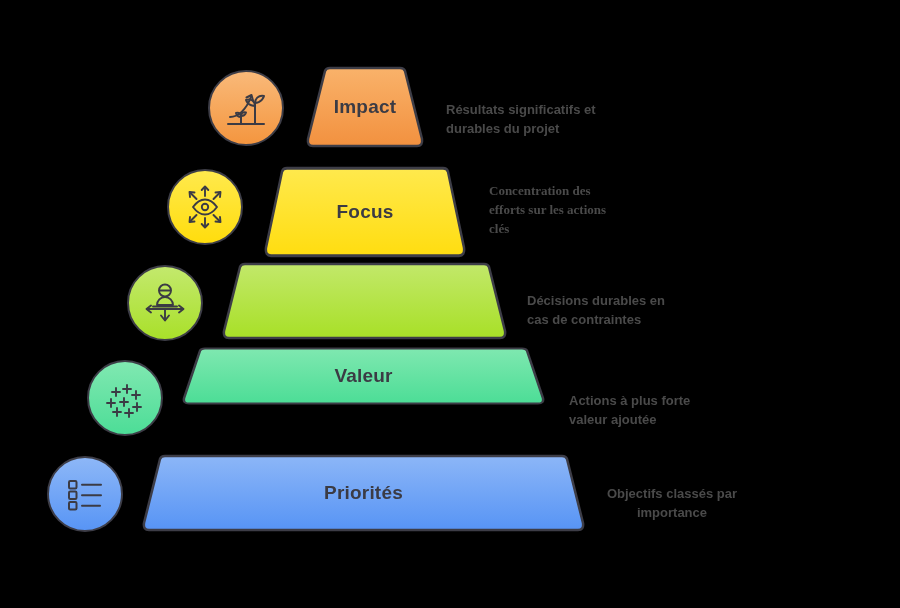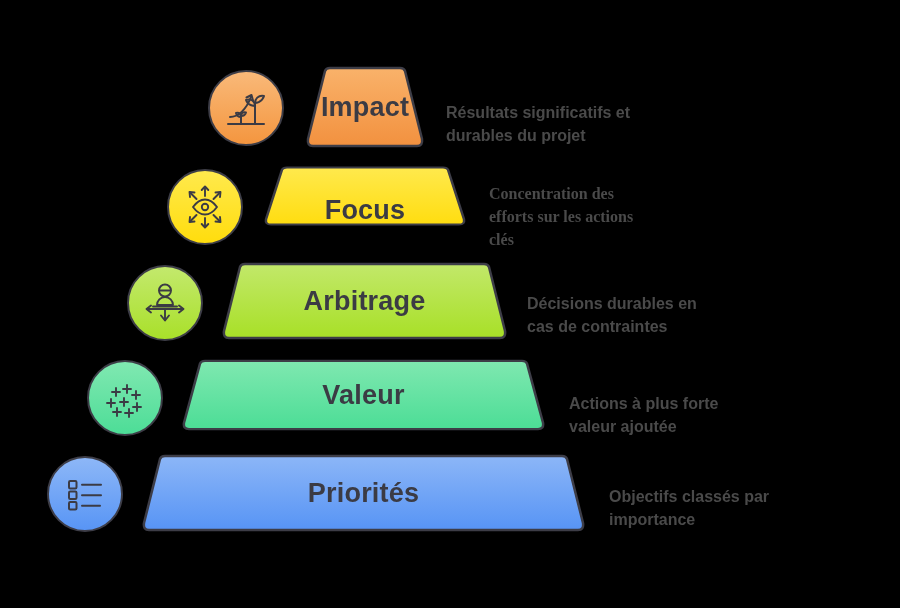--- a/index.html
+++ b/index.html
@@ -57,30 +57,30 @@
     inset: 0;
     width: 100%;
     height: 100%;
     overflow: visible;
   }
   .band-label {
     position: relative;
     z-index: 2;
     color: #3b3b44;
     font-weight: bold;
-    font-size: 27px;
+    font-size: 19px;
     letter-spacing: 0.2px;
     white-space: nowrap;
   }
 
   
   .desc {
     position: absolute;
     color: #4a4a4a;
-    font-size: 16px;
+    font-size: 13px;
     line-height: 1.45;
     font-weight: 600;
     white-space: pre-line;
   }
 </style>
 </head>
 <body>
 
 <div id="pyramid-diagram">
 
@@ -137,21 +137,21 @@
           <path d="M33.5 17 L40 10.5"></path>
             <path d="M35.5 10.5 L40.5 10 L40 15"></path>
           <path d="M16.5 33 L10 39.5"></path>
             <path d="M14.5 39.5 L9.5 40 L10 35"></path>
           <path d="M33.5 33 L40 39.5"></path>
             <path d="M40 35 L40.5 40 L35.5 39.5"></path>
         </g>
       </svg>
     </div>
 
-    <div class="band" style="left:261px; top:166px; width:208px; height:60px;align-items:flex-end;">
+    <div class="band" style="left:261px; top:166px; width:208px; height:92px;">
       <svg viewBox="0 0 208 80" preserveAspectRatio="none">
         <defs>
           <linearGradient id="grad-focus" x1="0" y1="0" x2="0" y2="1">
             <stop offset="0%" stop-color="#ffe94d"></stop>
             <stop offset="100%" stop-color="#ffdd10"></stop>
           </linearGradient>
         </defs>
         <path d="M21,5 Q22,2 26,2 L182,2 Q186,2 187,5 L203,71 Q204,78 198,78 L10,78 Q4,78 5,71 Z" fill="url(#grad-focus)" stroke="#3d3d47" stroke-width="2.5" stroke-linejoin="round"></path>
       </svg>
       <span class="band-label">Focus</span>
@@ -184,21 +184,20 @@
     <div class="band" style="left:219px; top:262px; width:291px; height:78px;">
       <svg viewBox="0 0 291 78" preserveAspectRatio="none">
         <defs>
           <linearGradient id="grad-arbitrage" x1="0" y1="0" x2="0" y2="1">
             <stop offset="0%" stop-color="#c2e86a"></stop>
             <stop offset="100%" stop-color="#a8e027"></stop>
           </linearGradient>
         </defs>
         <path d="M21,5 Q22,2 26,2 L265,2 Q269,2 270,5 L286,69 Q287,76 281,76 L10,76 Q4,76 5,69 Z" fill="url(#grad-arbitrage)" stroke="#3d3d47" stroke-width="2.5" stroke-linejoin="round"></path>
       </svg>
-      <span class="band-label">Arbitrage</span>
     </div>
 
     <div class="desc" style="left:527px; top:292px; width:180px;">Décisions durables en
 cas de contraintes</div>
   </div>
 
   <div class="level-row">
 
     <div class="icon-badge" style="left:87px; top:360px; width:76px; height:76px;
                 background:linear-gradient(180deg,#80e8b1 0%,#4ddd97 100%);">
@@ -209,21 +208,21 @@
           <path d="M36 18 V26 M32 22 H40"></path>
           <path d="M11 26 V34 M7 30 H15"></path>
           <path d="M24 25 V33 M20 29 H28"></path>
           <path d="M37 30 V38 M33 34 H41"></path>
           <path d="M17 35 V43 M13 39 H21"></path>
           <path d="M29 36 V44 M25 40 H33"></path>
         </g>
       </svg>
     </div>
 
-    <div class="band" style="left:179px; top:359px; width:369px; height:72px;">
+    <div class="band" style="left:179px; top:347px; width:369px; height:58px;">
       <svg viewBox="0 0 369 78" preserveAspectRatio="none">
         <defs>
           <linearGradient id="grad-valeur" x1="0" y1="0" x2="0" y2="1">
             <stop offset="0%" stop-color="#7fe8b0"></stop>
             <stop offset="100%" stop-color="#4cdd96"></stop>
           </linearGradient>
         </defs>
         <path d="M21,5 Q22,2 26,2 L343,2 Q347,2 348,5 L364,69 Q365,76 359,76 L10,76 Q4,76 5,69 Z" fill="url(#grad-valeur)" stroke="#3d3d47" stroke-width="2.5" stroke-linejoin="round"></path>
       </svg>
       <span class="band-label">Valeur</span>
@@ -255,17 +254,17 @@
           <linearGradient id="grad-priorites" x1="0" y1="0" x2="0" y2="1">
             <stop offset="0%" stop-color="#8cb6f7"></stop>
             <stop offset="100%" stop-color="#5794f5"></stop>
           </linearGradient>
         </defs>
         <path d="M21,5 Q22,2 26,2 L423,2 Q427,2 428,5 L444,69 Q445,76 439,76 L10,76 Q4,76 5,69 Z" fill="url(#grad-priorites)" stroke="#3d3d47" stroke-width="2.5" stroke-linejoin="round"></path>
       </svg>
       <span class="band-label">Priorités</span>
     </div>
 
-    <div class="desc" style="left:609px; top:485px; width:180px;">Objectifs classés par
+    <div class="desc" style="left:582px; top:485px; width:180px;text-align:center;">Objectifs classés par
 importance</div>
   </div>
 
 </div>
 
 </body></html>

